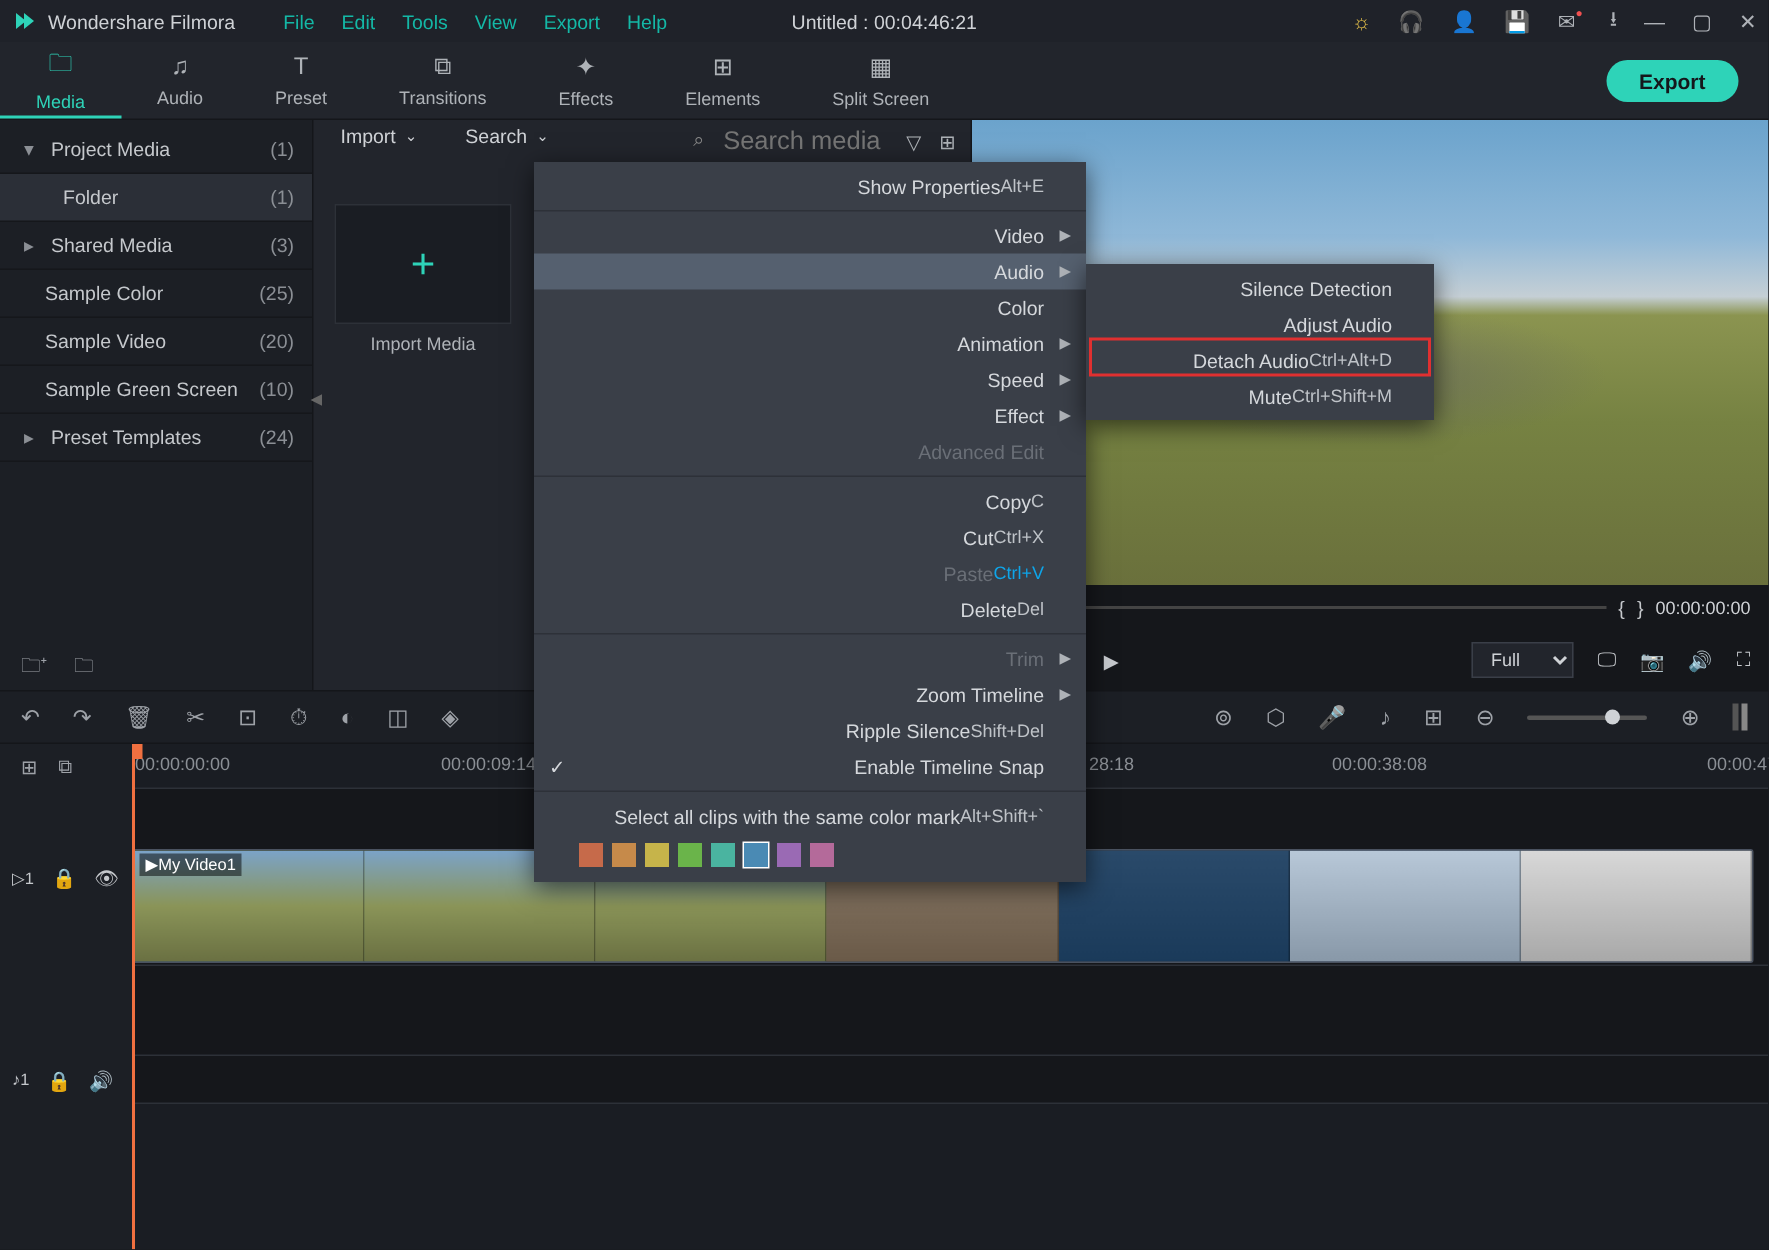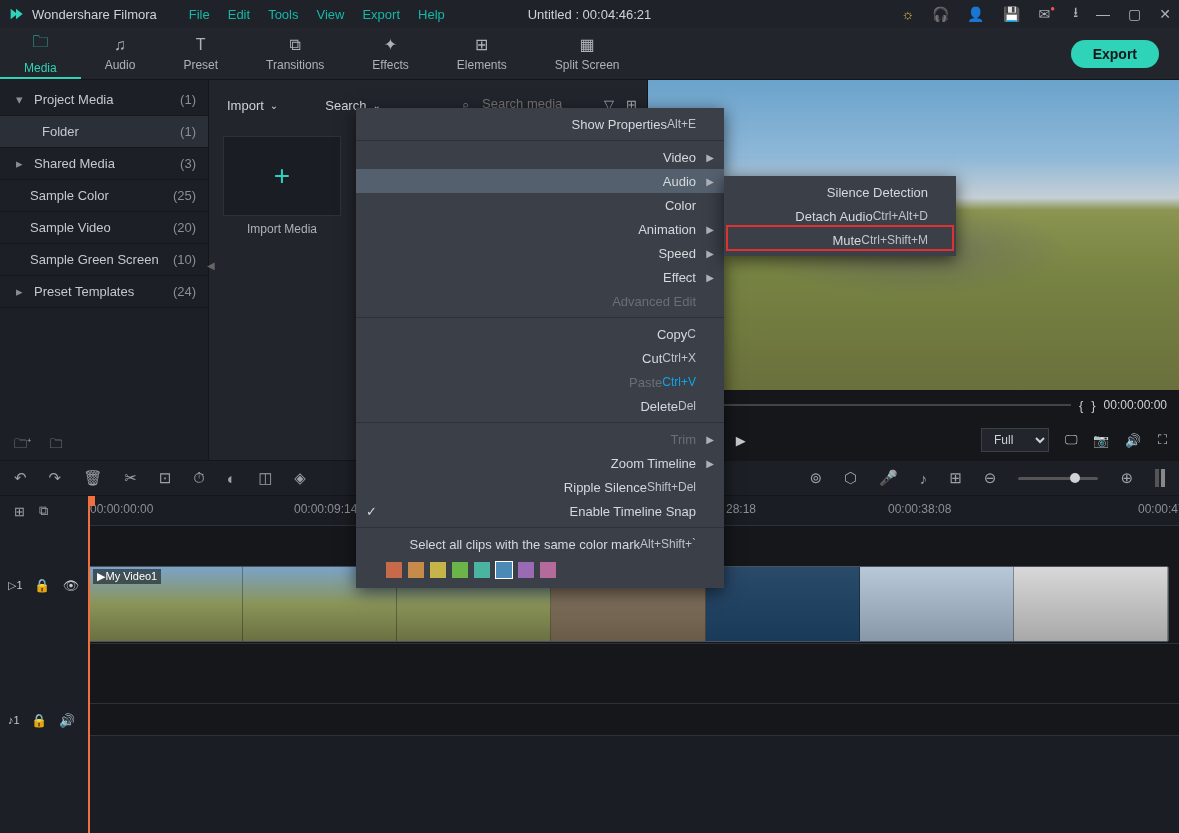--- a/index.html
+++ b/index.html
@@ -25,24 +25,24 @@
 .sidebar-media{width:208px;background:#1c1f25;display:flex;flex-direction:column}
 .media-tree{list-style:none;padding:4px 0}
 .media-tree li{display:flex;align-items:center;height:32px;padding:0 12px 0 16px;font-size:13px;cursor:pointer;justify-content:space-between;border-bottom:1px solid #15171b}
 .media-tree li .lbl{display:flex;align-items:center;gap:8px}
 .media-tree li.active{background:#2b2f37}
 .tree-arrow{width:10px;display:inline-block;color:#8b8f95}
 .count{color:#8b8f95}
 .media-footer{margin-top:auto;height:30px;display:flex;gap:18px;padding-left:14px;align-items:center}
 
 .center-panel{width:440px;background:#22252c;position:relative;border-left:1px solid #14161a;border-right:1px solid #14161a}
-.import-bar{height:36px;display:flex;align-items:flex-end;padding:0 10px;gap:31px;color:#cfd2d6}
+.import-bar{height:36px;display:flex;align-items:flex-start;padding:0 10px;gap:16px;color:#cfd2d6}
 .dropdown-btn{display:flex;align-items:center;gap:6px;padding:3px 8px;cursor:pointer}
 .search-wrap{margin-left:auto;display:flex;align-items:center;gap:8px;position:relative}
-.search-wrap input{background:#22252c;border:none;border-bottom:1px solid #444;color:#14b8a6;width:130px;padding:4px 0 4px 20px;font-size:13px}
+.search-wrap input{background:#22252c;border:none;border-bottom:1px solid #444;color:#14b8a6;width:130px;padding:4px 0 4px 20px;font-size:17px}
 .search-ico{position:absolute;left:0;top:5px;color:#888}
 .filter-ico{color:#aeb2b7;cursor:pointer;margin-left:4px}
 .import-tile{position:absolute;left:14px;top:56px;width:118px;height:80px;background:#1a1d23;border:1px solid #2d3138;display:flex;align-items:center;justify-content:center;cursor:pointer}
 .import-tile .plus{color:#2ed3b8;font-size:28px;font-weight:200}
 .import-label{position:absolute;left:14px;top:142px;width:118px;text-align:center;color:#aeb2b7;font-size:12px}
 
 .preview-panel{flex:1;background:#15171b;display:flex;flex-direction:column}
 .preview-image{flex:1;background:linear-gradient(to bottom,#6ba3cc 0%,#8fb8d8 25%,#c5cfd5 38%,#8b9450 42%,#768242 65%,#6a703c 100%);position:relative;margin:0}
 .preview-image::after{content:"";position:absolute;left:50%;top:40%;transform:translateX(-50%);width:60%;height:30%;background:radial-gradient(ellipse at center,rgba(100,100,100,.6) 0%,transparent 70%)}
 .preview-controls{height:40px;display:flex;align-items:center;padding:0 12px;gap:16px}
@@ -418,20 +418,23 @@
     <div style="background:#9a6ab4"></div>
     <div style="background:#b46a9a"></div>
   </div>
 </div>
 
 <div class="ctx-menu sub" style="left:724px;top:176px">
   <div class="ctx-item">
       <span>Silence Detection</span>
     </div>
   <div class="ctx-item">
+      <span>Adjust Audio</span>
+    </div>
+  <div class="ctx-item">
       <span>Detach Audio</span>
       <span class="short">Ctrl+Alt+D</span>
     </div>
   <div class="ctx-item">
       <span>Mute</span>
       <span class="short">Ctrl+Shift+M</span>
     </div>
 </div>
 
 <div class="highlight-red" style="left:726px;top:225px;width:228px;height:26px"></div>

